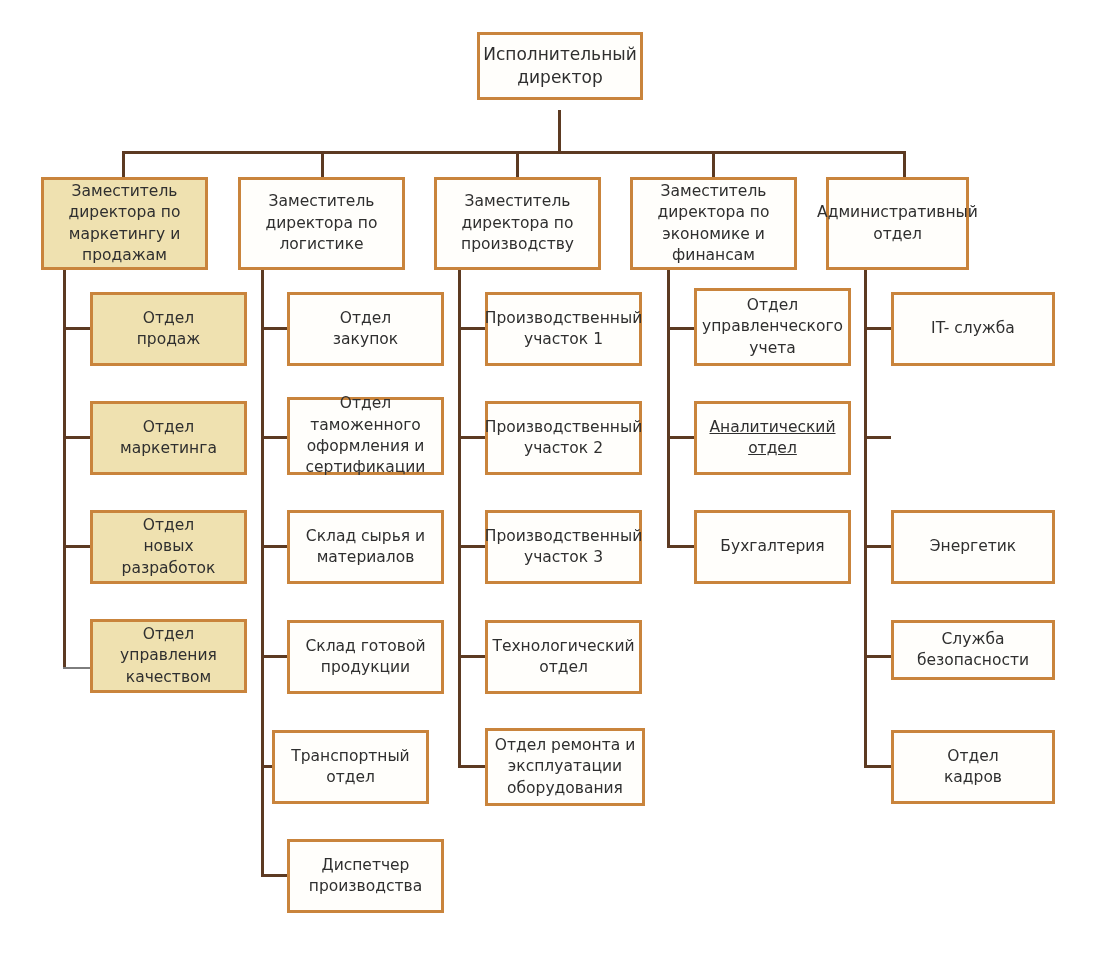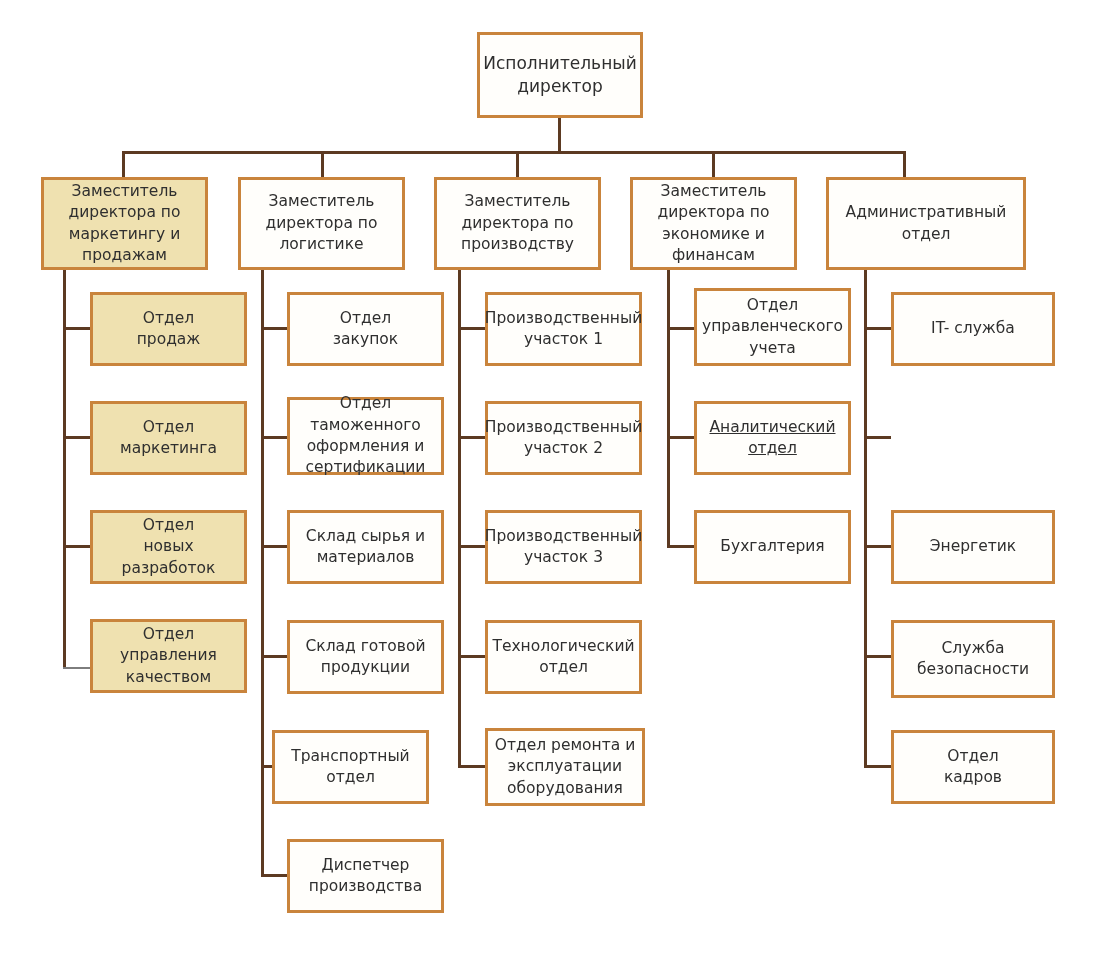--- a/index.html
+++ b/index.html
@@ -55,21 +55,21 @@
   }
   .conn.h { height: 3px; }
   .conn.v { width: 3px; }
   .conn.thin { background: #7d7d7d; height: 2px; }
 </style>
 </head>
 <body>
 
 <div id="chart-root">
 
-  <div class="node root" style="left:477px; top:32px; width:166px; height:86px;">
+  <div class="node root" style="left:477px; top:32px; width:166px; height:68px;">
     <span class="label">Исполнительный
 директор</span>
   </div>
 
   <div class="conn v" style="left:558px; top:110px; width:3px; height:42px;"></div>
 
   <div class="conn h" style="left:122px; top:151px; width:784px; height:3px;"></div>
 
   <div class="conn v" style="left:122px; top:151px; width:3px; height:26px;"></div>
   <div class="conn v" style="left:321px; top:151px; width:3px; height:26px;"></div>
@@ -96,21 +96,21 @@
 производству</span>
   </div>
 
   <div class="node lvl2" style="left:630px; top:177px; width:167px; height:93px;">
     <span class="label">Заместитель
 директора по
 экономике и
 финансам</span>
   </div>
 
-  <div class="node lvl2" style="left:826px; top:177px; width:200px; height:93px;">
+  <div class="node lvl2" style="left:826px; top:177px; width:143px; height:93px;">
     <span class="label">Административный
 отдел</span>
   </div>
 
   <div class="conn v" style="left:63px; top:270px; width:3px; height:398px;"></div>
   <div class="conn h" style="left:63px; top:327px; width:27px; height:3px;"></div>
   <div class="conn h" style="left:63px; top:436px; width:27px; height:3px;"></div>
   <div class="conn h" style="left:63px; top:545px; width:27px; height:3px;"></div>
   <div class="conn thin" style="left:63px; top:667px; width:27px; height:2px;"></div>
 
@@ -219,21 +219,21 @@
   <div class="conn h" style="left:864px; top:545px; width:27px; height:3px;"></div>
   <div class="conn h" style="left:864px; top:655px; width:27px; height:3px;"></div>
   <div class="conn h" style="left:864px; top:765px; width:27px; height:3px;"></div>
 
   <div class="node lvl3" style="left:891px; top:292px; width:164px; height:74px;">
     <span class="label">IT- служба</span>
   </div>
   <div class="node lvl3" style="left:891px; top:510px; width:164px; height:74px;">
     <span class="label">Энергетик</span>
   </div>
-  <div class="node lvl3" style="left:891px; top:620px; width:164px; height:78px;">
+  <div class="node lvl3" style="left:891px; top:620px; width:164px; height:60px;">
     <span class="label">Служба
 безопасности</span>
   </div>
   <div class="node lvl3" style="left:891px; top:730px; width:164px; height:74px;">
     <span class="label">Отдел
 кадров</span>
   </div>
 
 </div>
 

